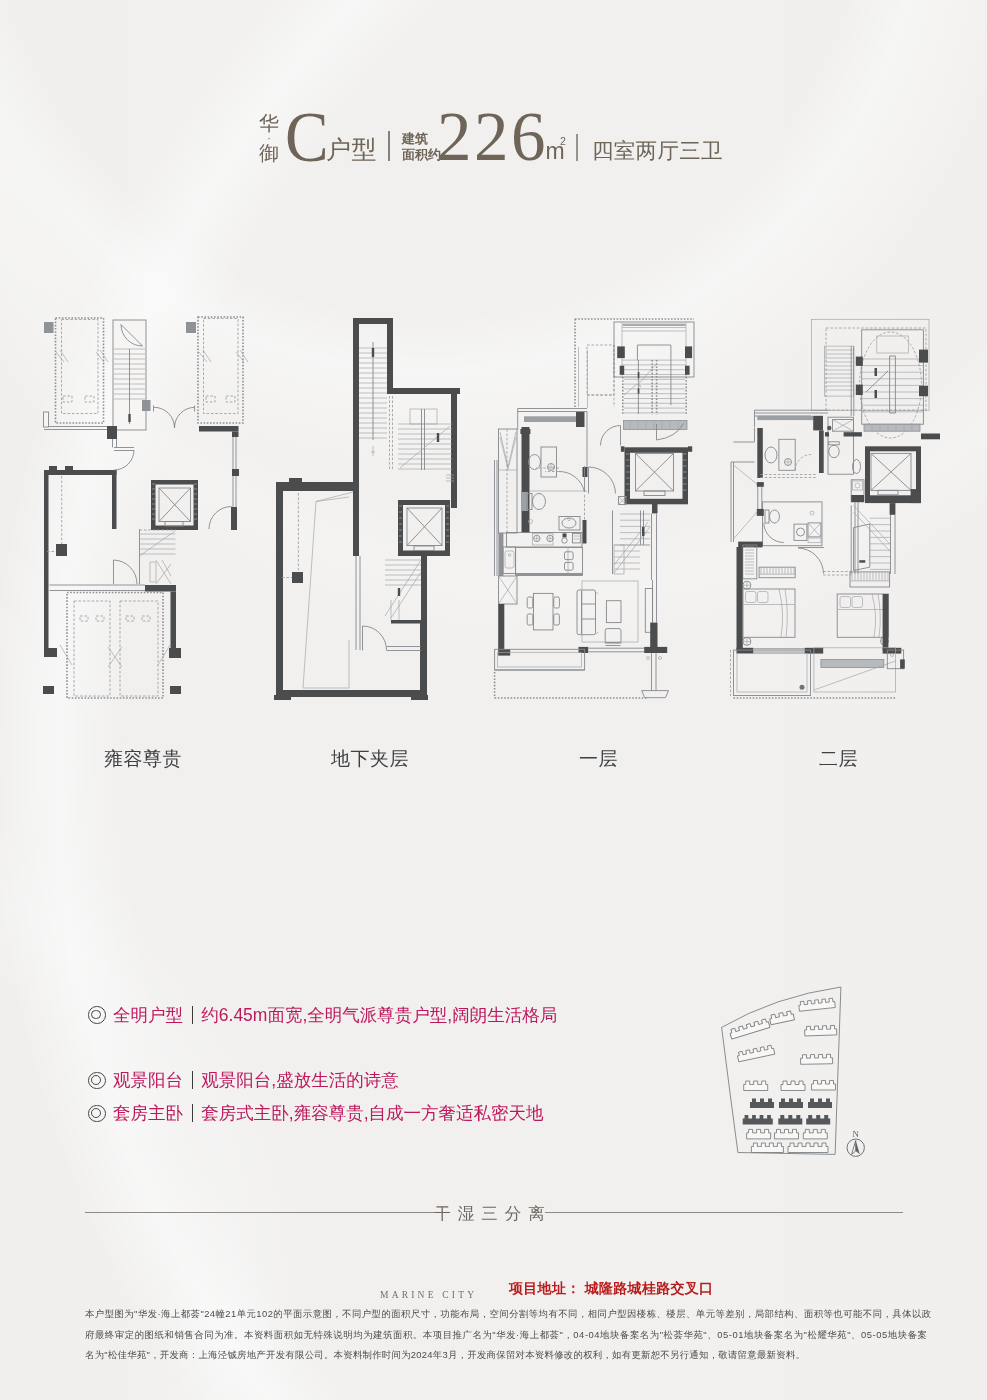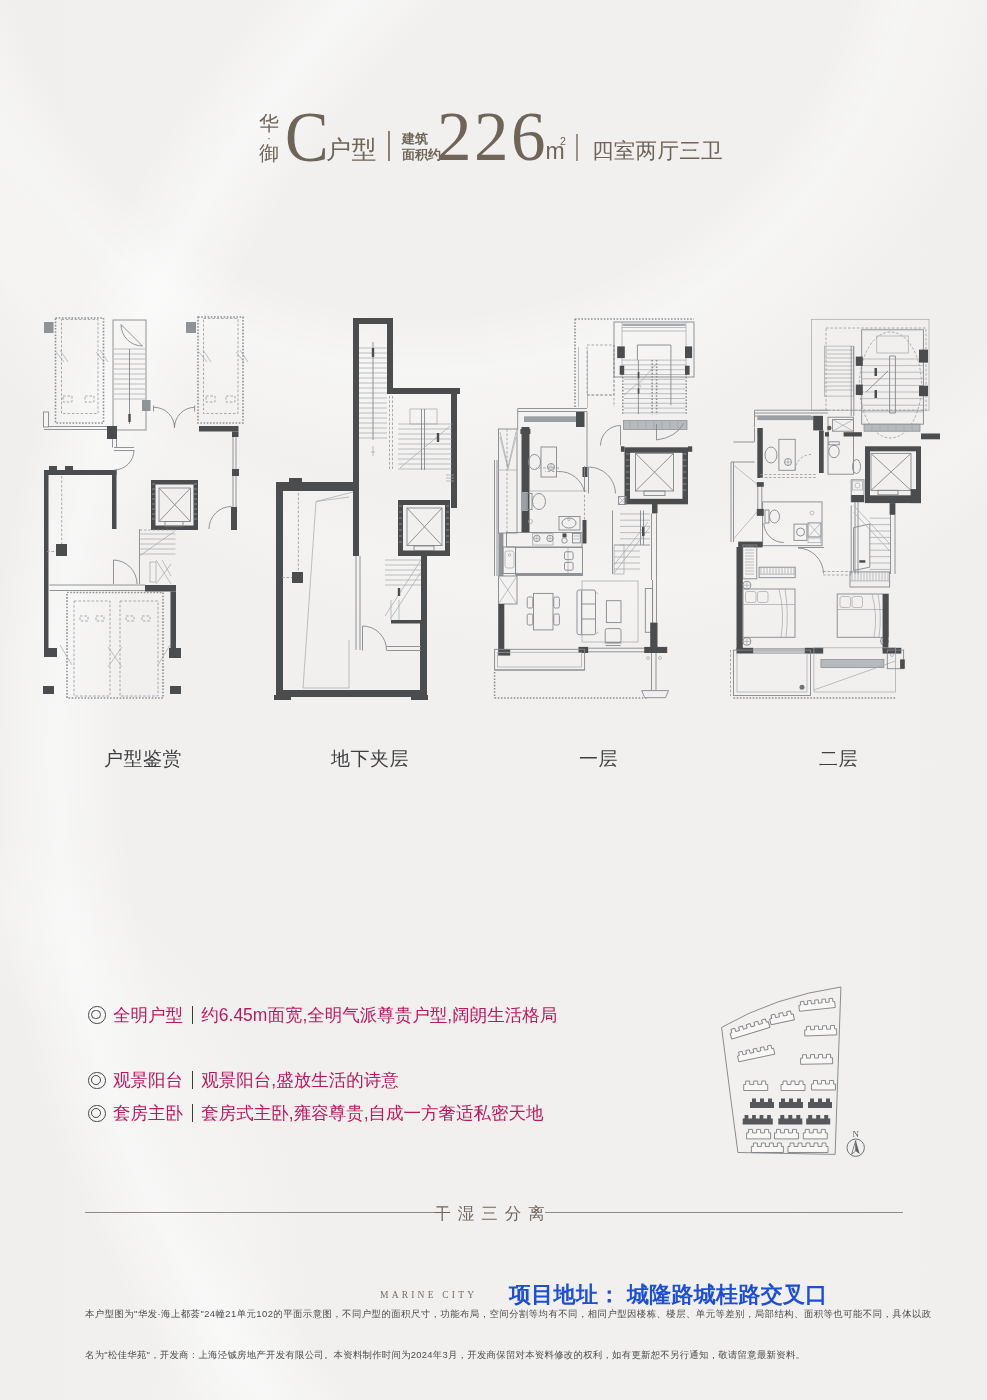--- a/index.html
+++ b/index.html
@@ -630,21 +630,21 @@
       <rect class="hat" x="820.9" y="659.4" width="63" height="8.2"></rect>
       <path class="lt" d="M813.9,690 L895.4,661"></path>
       <rect class="ln" x="887.3" y="650.1" width="16.3" height="18.6" fill="none"></rect>
       <rect class="wall" x="900.1" y="659.4" width="4.7" height="9.3"></rect>
       <circle class="lt" cx="892" cy="655" r="1.5"></circle>
     </g>
 
     <path class="dt" d="M733.5,698 H896.6"></path>
   </svg>
 
-  <div class="lbl" style="left:104px;top:746px;">户型鉴赏</div>
+  <div class="lbl" style="left:104px;top:746px;">雍容尊贵</div>
 
   <div class="lbl" style="left:331px;top:746px;">地下夹层</div>
 
   <div class="lbl" style="left:579px;top:746px;">一层</div>
 
   <div class="lbl" style="left:819px;top:746px;">二层</div>
 
   <div class="brow" style="top:1002.5px;"><span class="ring"></span>全明户型<span class="sep"></span>约6.45m面宽,全明气派尊贵户型,阔朗生活格局</div>
 
 
@@ -711,17 +711,18 @@
   </svg>
 
   <div class="abs" style="left:85px;top:1212px;width:356px;height:1px;background:#8f8a85;"></div>
 
   <div class="abs" style="left:545px;top:1212px;width:358px;height:1px;background:#8f8a85;"></div>
 
   <div class="abs" style="left:380px;top:1203px;width:226px;text-align:center;color:#6e655e;font-size:16.5px;letter-spacing:7px;">干湿三分离</div>
 
   <div class="abs serif" style="left:380px;top:1290px;width:226px;text-align:left;color:#776d66;font-size:9.5px;letter-spacing:3.2px;">MARINE CITY</div>
 
-  <div class="abs" style="left:509px;top:1280px;font-size:22px;font-weight:bold;color:#1d4ed8;letter-spacing:0.3px;text-align:right;">项目地址： 城隆路城桂路交叉口</div>
+  <div class="abs" style="left:509px;top:1280px;font-size:14px;font-weight:bold;color:#b91c1c;letter-spacing:0.3px;text-align:right;">项目地址： 城隆路城桂路交叉口</div>
 
   <div class="abs" id="fp1" style="left:85px;top:1308px;font-size:9.4px;letter-spacing:0.45px;color:#4c4c4c;white-space:nowrap;transform-origin:0 0;">本户型图为"华发·海上都荟"24幢21单元102的平面示意图，不同户型的面积尺寸，功能布局，空间分割等均有不同，相同户型因楼栋、楼层、单元等差别，局部结构、面积等也可能不同，具体以政</div>
+  <div class="abs" id="fp2" style="left:85px;top:1328.5px;font-size:9.4px;letter-spacing:0.56px;color:#4c4c4c;white-space:nowrap;transform-origin:0 0;">府最终审定的图纸和销售合同为准。本资料面积如无特殊说明均为建筑面积。本项目推广名为"华发·海上都荟"，04-04地块备案名为"松荟华苑"、05-01地块备案名为"松耀华苑"、05-05地块备案</div>
   <div class="abs" id="fp3" style="left:85px;top:1349px;font-size:9.4px;letter-spacing:0.28px;color:#4c4c4c;white-space:nowrap;transform-origin:0 0;">名为"松佳华苑"，开发商：上海泾铖房地产开发有限公司。本资料制作时间为2024年3月，开发商保留对本资料修改的权利，如有更新恕不另行通知，敬请留意最新资料。</div>
 </div>
 
 </body></html>

